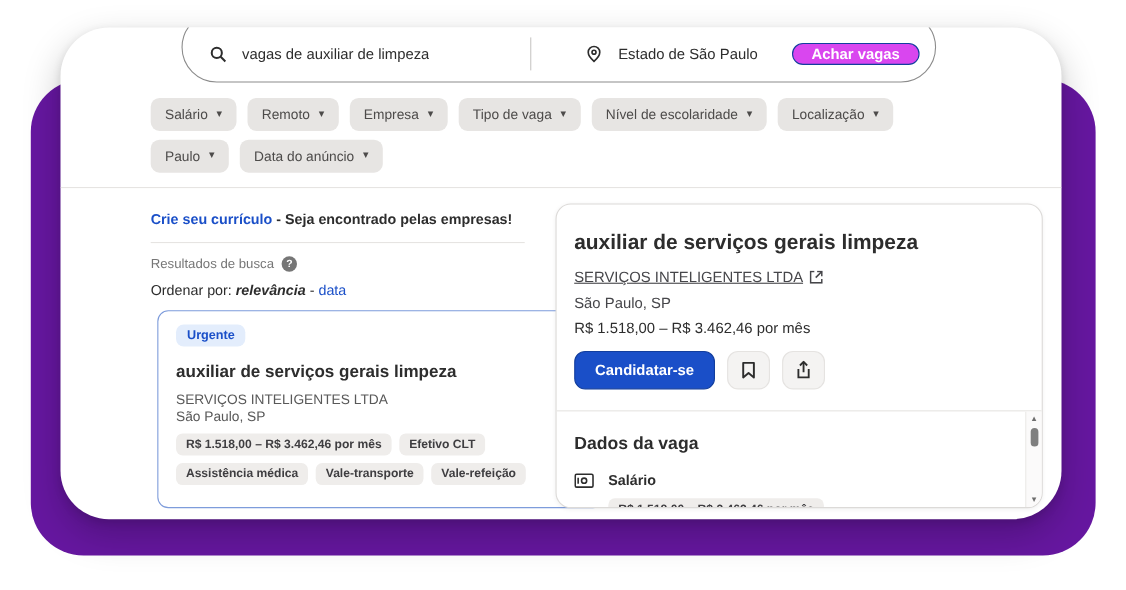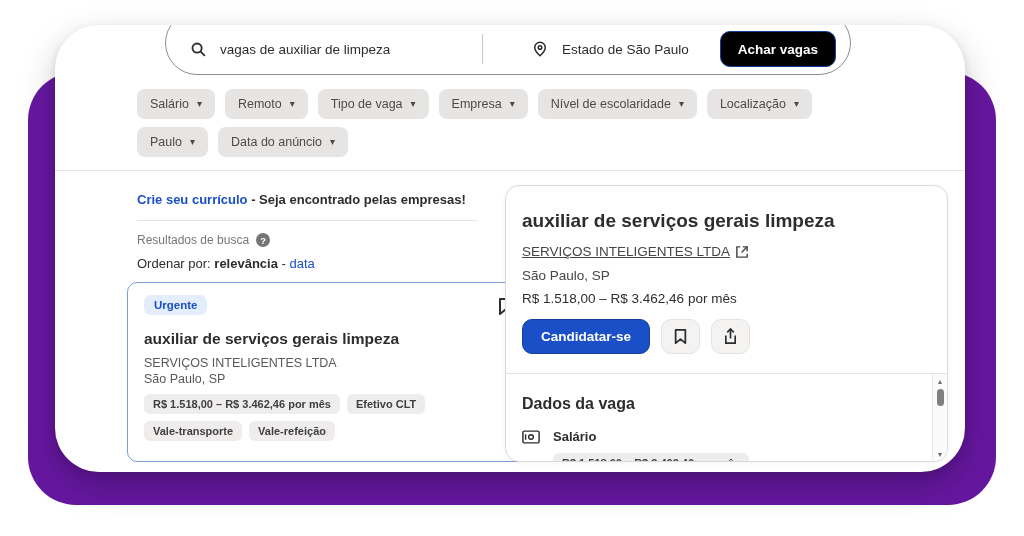--- a/index.html
+++ b/index.html
@@ -24,22 +24,22 @@
     display:flex; align-items:center; padding:12px 8px 0 0;gap:28px;
   }
   .search-left { display:flex; align-items:center; width:288px; flex:0 0 auto; }
   .search-left svg { margin-left:24px; flex:0 0 auto; }
   .search-query { margin-left:13px; font-size:13.5px; color:#2d2d2d; white-space:nowrap; overflow:hidden; }
   .search-divider { width:1px; height:30px; background:#C9C7C5; flex:0 0 auto; }
   .search-right { display:flex; align-items:center; flex:1 1 auto; }
   .search-right svg { margin-left:20px; flex:0 0 auto; }
   .search-loc { margin-left:13px; font-size:13.5px; color:#2d2d2d; white-space:nowrap; }
   .find-btn {
-    margin-left:auto; margin-right:6px; height:36px; padding:0 17px;
-    background:#000000; color:#fff; font-weight:bold; font-size:13.5px;
+    margin-left:auto; margin-right:6px; height:20px; padding:0 17px;
+    background:#d946ef; color:#fff; font-weight:bold; font-size:13.5px;
     border:1px solid #123E9E; border-radius:10px; cursor:pointer;
     font-family:"Liberation Sans", sans-serif; white-space:nowrap;
   }
 
   
   .filters-row { position:absolute; left:82px; display:flex; gap:10px; }
   .filters-row.r1 { top:64px; }
   .filters-row.r2 { top:102px; }
   .pill {
     height:30px; display:flex; align-items:center; padding:0 13px;
@@ -56,26 +56,26 @@
   .resume-line { font-size:13px; font-weight:bold; color:#2d2d2d; white-space:nowrap; }
   .resume-line a { color:#1A4FC8; text-decoration:none; cursor:pointer; }
   .left-hr { border:none; border-top:1px solid #E6E4E2; width:340px; margin:13px 0 12px 0; }
   .results-line { display:flex; align-items:center; gap:7px; font-size:12px; color:#767676; }
   .help-icon {
     width:14px; height:14px; border-radius:50%; background:#767676; color:#fff;
     font-size:9.5px; font-weight:bold; display:flex; align-items:center; justify-content:center; cursor:pointer;
   }
   .help-icon::after { content:"?"; }
   .sort-line { margin-top:9px; font-size:13px; color:#2d2d2d; }
-  .sort-line .sort-active { font-weight:bold; }
+  .sort-line .sort-active { font-weight:bold;font-style:italic; }
   .sort-line a { color:#1A4FC8; text-decoration:none; cursor:pointer; }
 
   
   .job-card {
-    position:absolute; left:72px; top:257px; width:406px; height:180px;
+    position:absolute; left:88px; top:257px; width:406px; height:180px;
     background:#fff; border:1.5px solid #7E9CDB; border-radius:10px;
     padding:12px 16px; cursor:pointer;
   }
   .job-card-head { display:flex; align-items:flex-start; }
   .badge-urgent {
     background:#E3EDFC; color:#1A4FC8; font-weight:bold; font-size:11.5px;
     padding:4px 10px; border-radius:7px;
   }
   .job-card-head .bookmark-btn { margin-left:auto; background:none; border:none; cursor:pointer; padding:2px; }
   .job-title { margin-top:9px; font-size:15.5px; font-weight:bold; color:#2d2d2d; }
@@ -159,25 +159,25 @@
     <div class="filters-row r1">
       <button class="pill">
           <span>Salário</span>
           <span class="caret"></span>
         </button>
       <button class="pill">
           <span>Remoto</span>
           <span class="caret"></span>
         </button>
       <button class="pill">
+          <span>Empresa</span>
+          <span class="caret"></span>
+        </button>
+      <button class="pill">
           <span>Tipo de vaga</span>
-          <span class="caret"></span>
-        </button>
-      <button class="pill">
-          <span>Empresa</span>
           <span class="caret"></span>
         </button>
       <button class="pill">
           <span>Nível de escolaridade</span>
           <span class="caret"></span>
         </button>
       <button class="pill">
           <span>Localização</span>
           <span class="caret"></span>
         </button>
@@ -218,20 +218,21 @@
               <path d="M3 2h11v15l-5.5-4.5L3 17z" stroke-linejoin="round"></path>
             </svg>
         </button>
       </div>
       <div class="job-title">auxiliar de serviços gerais limpeza</div>
       <div class="job-company">SERVIÇOS INTELIGENTES LTDA</div>
       <div class="job-location">São Paulo, SP</div>
       <div class="job-tags">
         <span class="tag">R$ 1.518,00 – R$ 3.462,46 por mês</span>
         <span class="tag">Efetivo CLT</span>
+        <span class="tag">Assistência médica</span>
         <span class="tag">Vale-transporte</span>
         <span class="tag">Vale-refeição</span>
       </div>
 
     </div>
 
     <div class="detail-panel">
       <div class="detail-top">
         <div class="detail-title">auxiliar de serviços gerais limpeza</div>
         <div class="detail-company">

